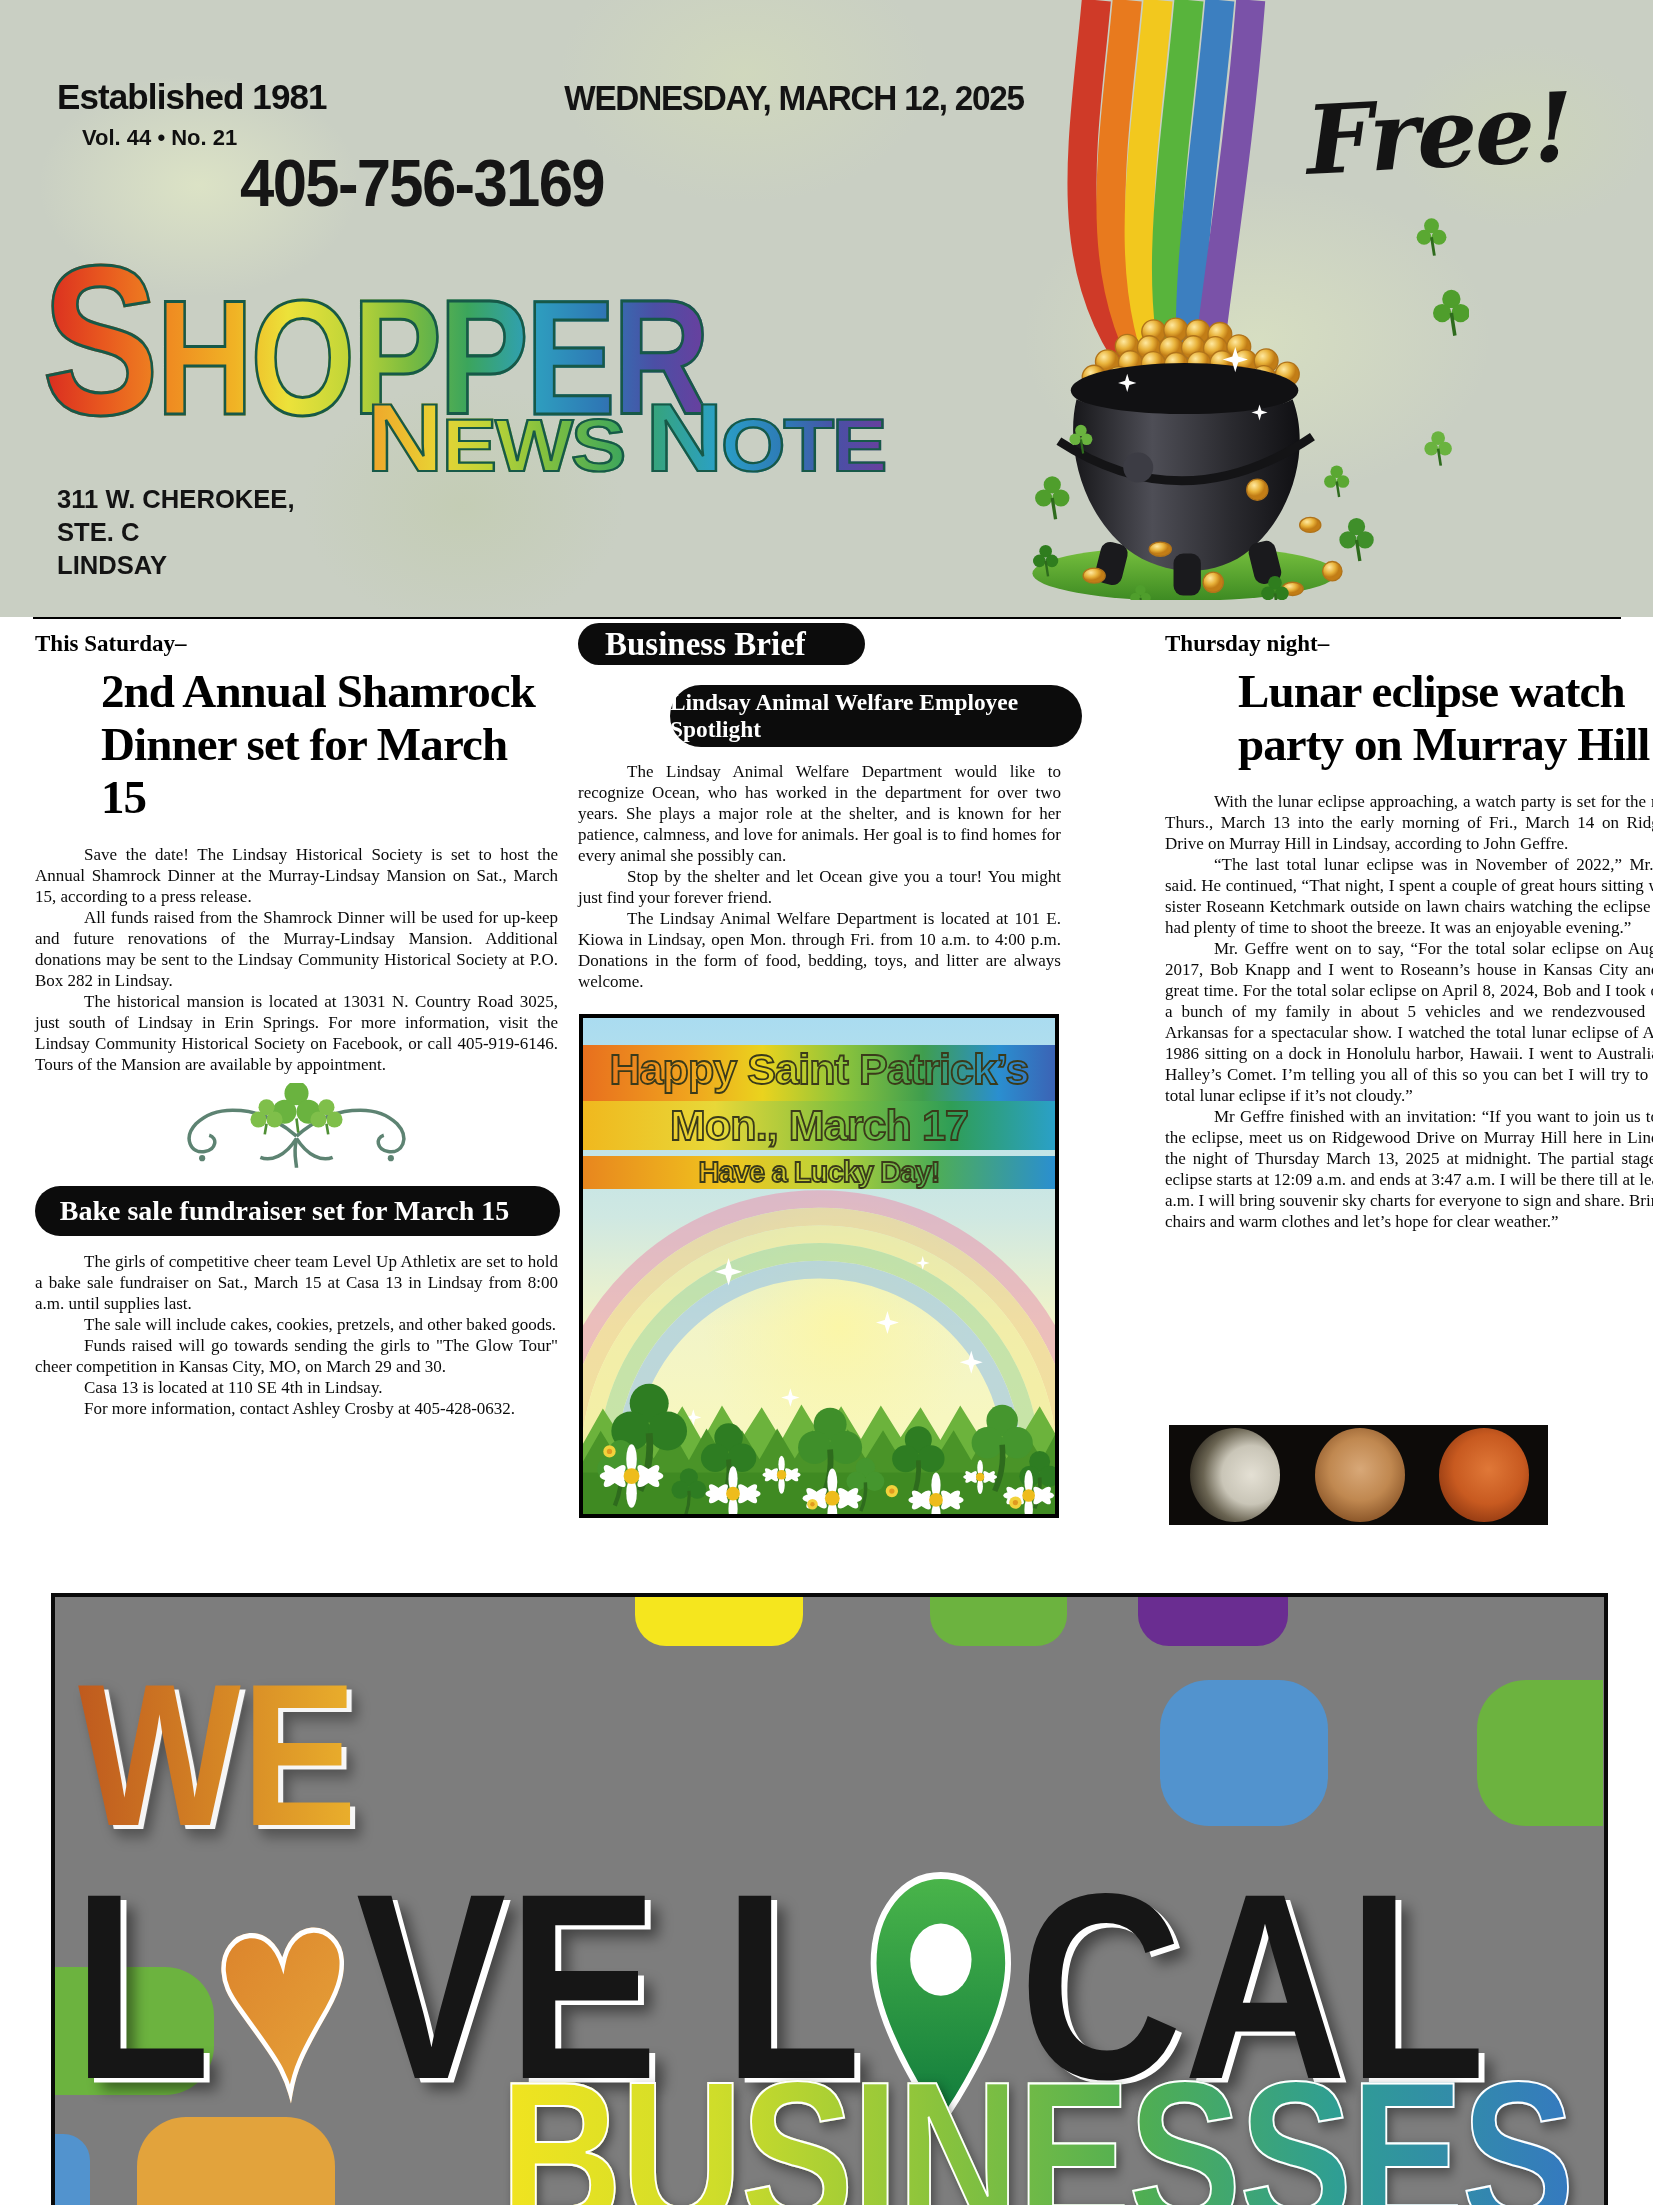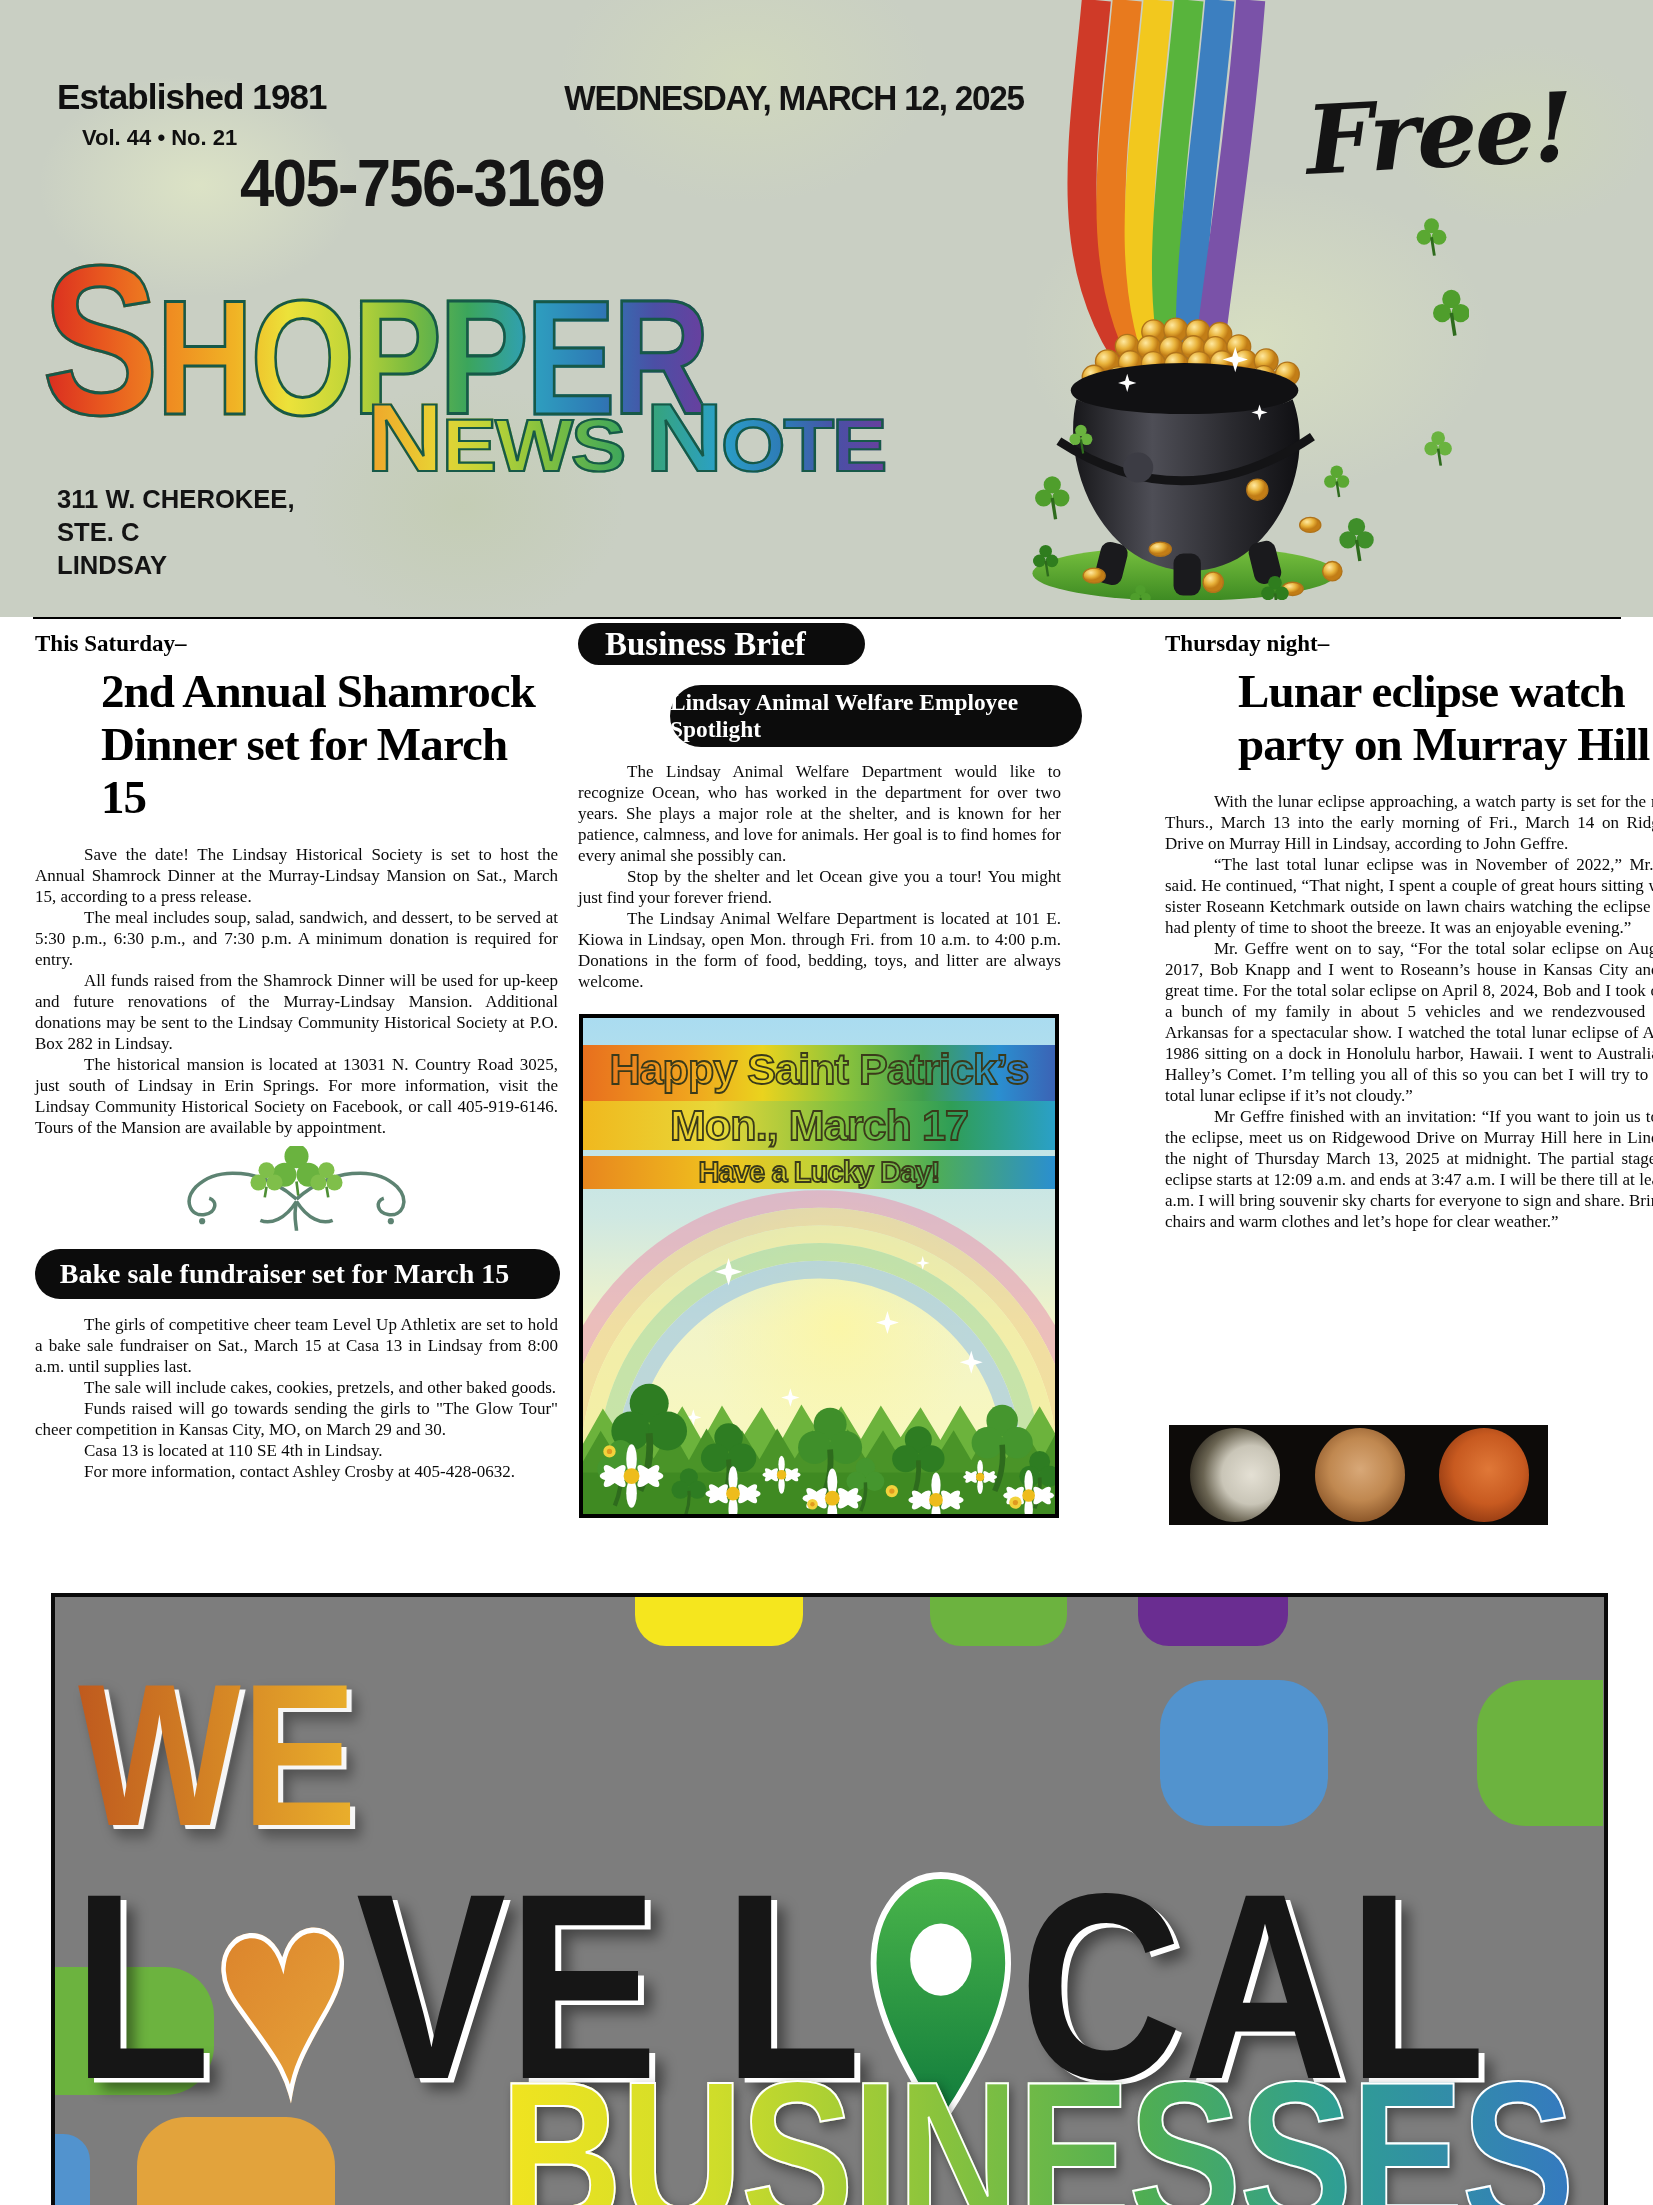--- a/index.html
+++ b/index.html
@@ -202,21 +202,20 @@
 <div class="abs rule"></div>
 
 <div class="abs col" style="left:35px;width:523px;">
   <div class="kicker">This Saturday–</div>
   <div class="headline">
     <div>2nd Annual Shamrock</div>
     <div>Dinner set for March 15</div>
   </div>
   <div class="paras">
     <p class="para">Save the date! The Lindsay Historical Society is set to host the Annual Shamrock Dinner at the Murray-Lindsay Mansion on Sat., March 15, according to a press release.</p>
-    <p class="para">The meal includes soup, salad, sandwich, and dessert, to be served at 5:30 p.m., 6:30 p.m., and 7:30 p.m. A minimum donation is required for entry.</p>
     <p class="para">All funds raised from the Shamrock Dinner will be used for up-keep and future renovations of the Murray-Lindsay Mansion. Additional donations may be sent to the Lindsay Community Historical Society at P.O. Box 282 in Lindsay.</p>
     <p class="para">The historical mansion is located at 13031 N. Country Road 3025, just south of Lindsay in Erin Springs. For more information, visit the Lindsay Community Historical Society on Facebook, or call 405-919-6146. Tours of the Mansion are available by appointment.</p>
   </div>
 
   <svg width="291" height="93" viewBox="0 0 660 210" style="display:block;margin:8px auto 0 auto;">
     <defs>
       <g id="sham2">
           <circle cx="0" cy="-14" r="13"></circle>
           <circle cx="-13" cy="6" r="13"></circle>
           <circle cx="13" cy="6" r="13"></circle>

